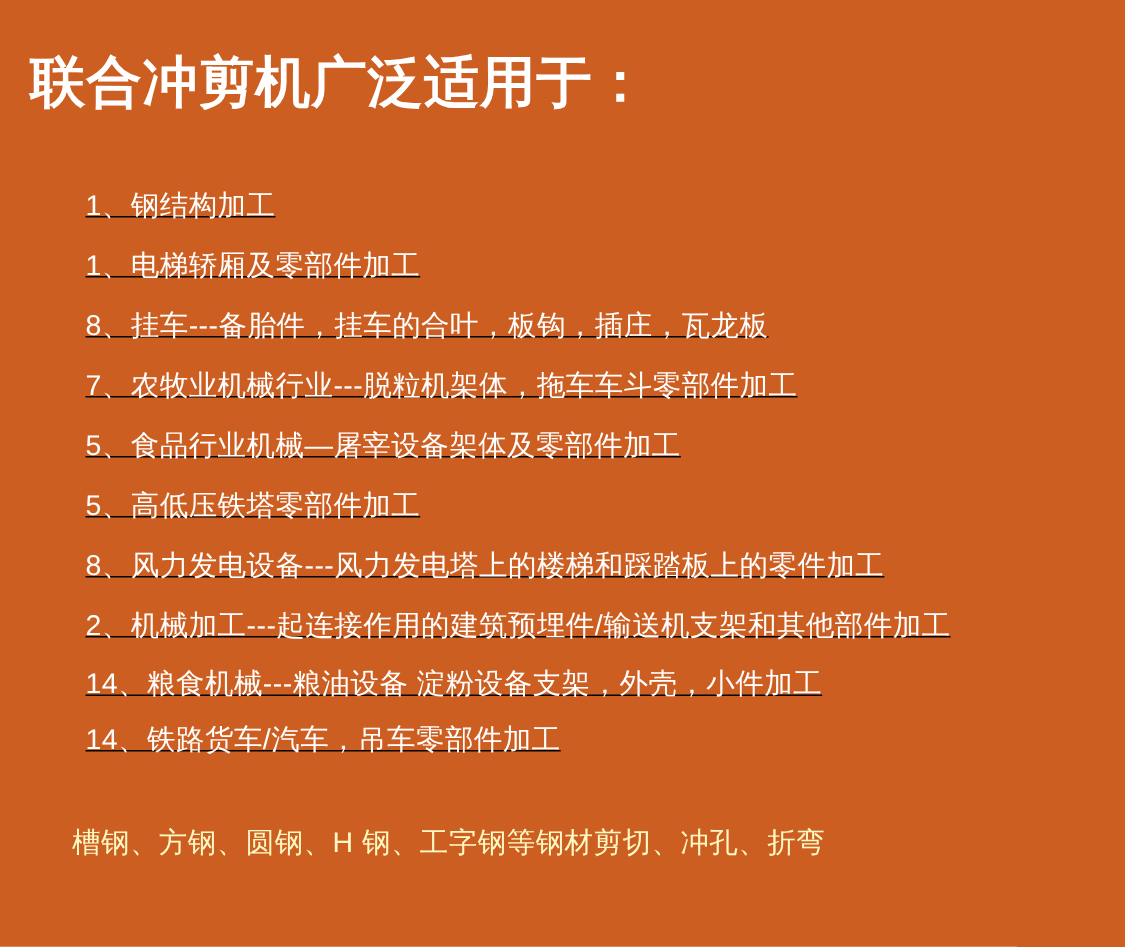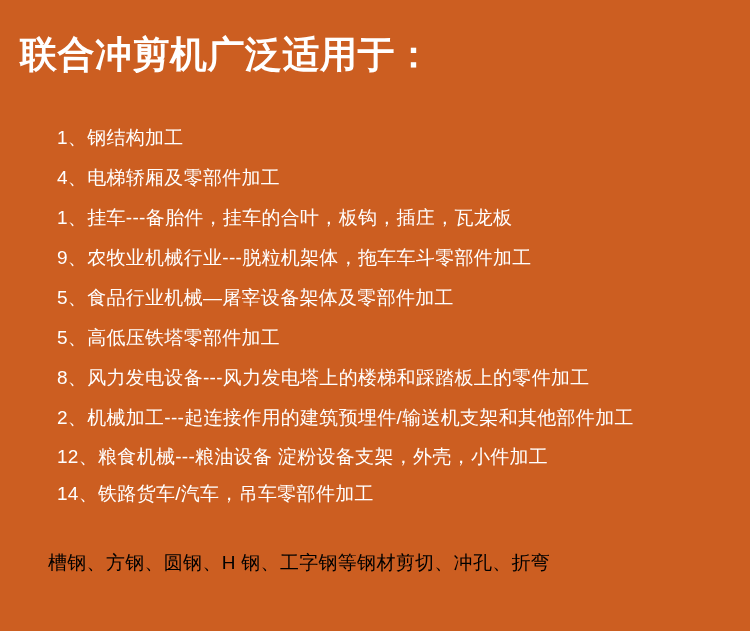--- a/index.html
+++ b/index.html
@@ -29,59 +29,60 @@
     font-weight: bold;
     line-height: 1.18;
     letter-spacing: 0.5px;
     white-space: nowrap;
   }
   #list {
     position: absolute;
     left: 57px;
     top: 118px;
     width: 680px;
+    text-decoration: underline;
   }
   .row {
     color: #ffffff;
     font-size: 19px;
     line-height: 40px;
     height: 40px;
     white-space: nowrap;
     letter-spacing: 0.3px;
   }
   .row.tight {
     line-height: 37px;
     height: 37px;
   }
   #footnote {
     position: absolute;
     left: 48px;
     top: 549px;
-    color: #000000;
+    color: #fef9c3;
     font-size: 19px;
     line-height: 28px;
     white-space: nowrap;
     letter-spacing: 0.3px;
   }
 </style>
 </head>
 <body>
 
 <div id="poster" style="background: rgb(204, 94, 33);">
 
   <div id="title">联合冲剪机广泛适用于：</div>
 
   <div id="list">
     <div class="row">1、钢结构加工</div>
-    <div class="row">4、电梯轿厢及零部件加工</div>
-    <div class="row">1、挂车---备胎件，挂车的合叶，板钩，插庄，瓦龙板</div>
-    <div class="row">9、农牧业机械行业---脱粒机架体，拖车车斗零部件加工</div>
+    <div class="row">1、电梯轿厢及零部件加工</div>
+    <div class="row">8、挂车---备胎件，挂车的合叶，板钩，插庄，瓦龙板</div>
+    <div class="row">7、农牧业机械行业---脱粒机架体，拖车车斗零部件加工</div>
     <div class="row">5、食品行业机械—屠宰设备架体及零部件加工</div>
     <div class="row">5、高低压铁塔零部件加工</div>
     <div class="row">8、风力发电设备---风力发电塔上的楼梯和踩踏板上的零件加工</div>
     <div class="row">2、机械加工---起连接作用的建筑预埋件/输送机支架和其他部件加工</div>
-    <div class="row tight">12、粮食机械---粮油设备 淀粉设备支架，外壳，小件加工</div>
+    <div class="row tight">14、粮食机械---粮油设备 淀粉设备支架，外壳，小件加工</div>
     <div class="row tight">14、铁路货车/汽车，吊车零部件加工</div>
   </div>
 
   <div id="footnote">槽钢、方钢、圆钢、H 钢、工字钢等钢材剪切、冲孔、折弯</div>
 
 </div>
 
 </body></html>

